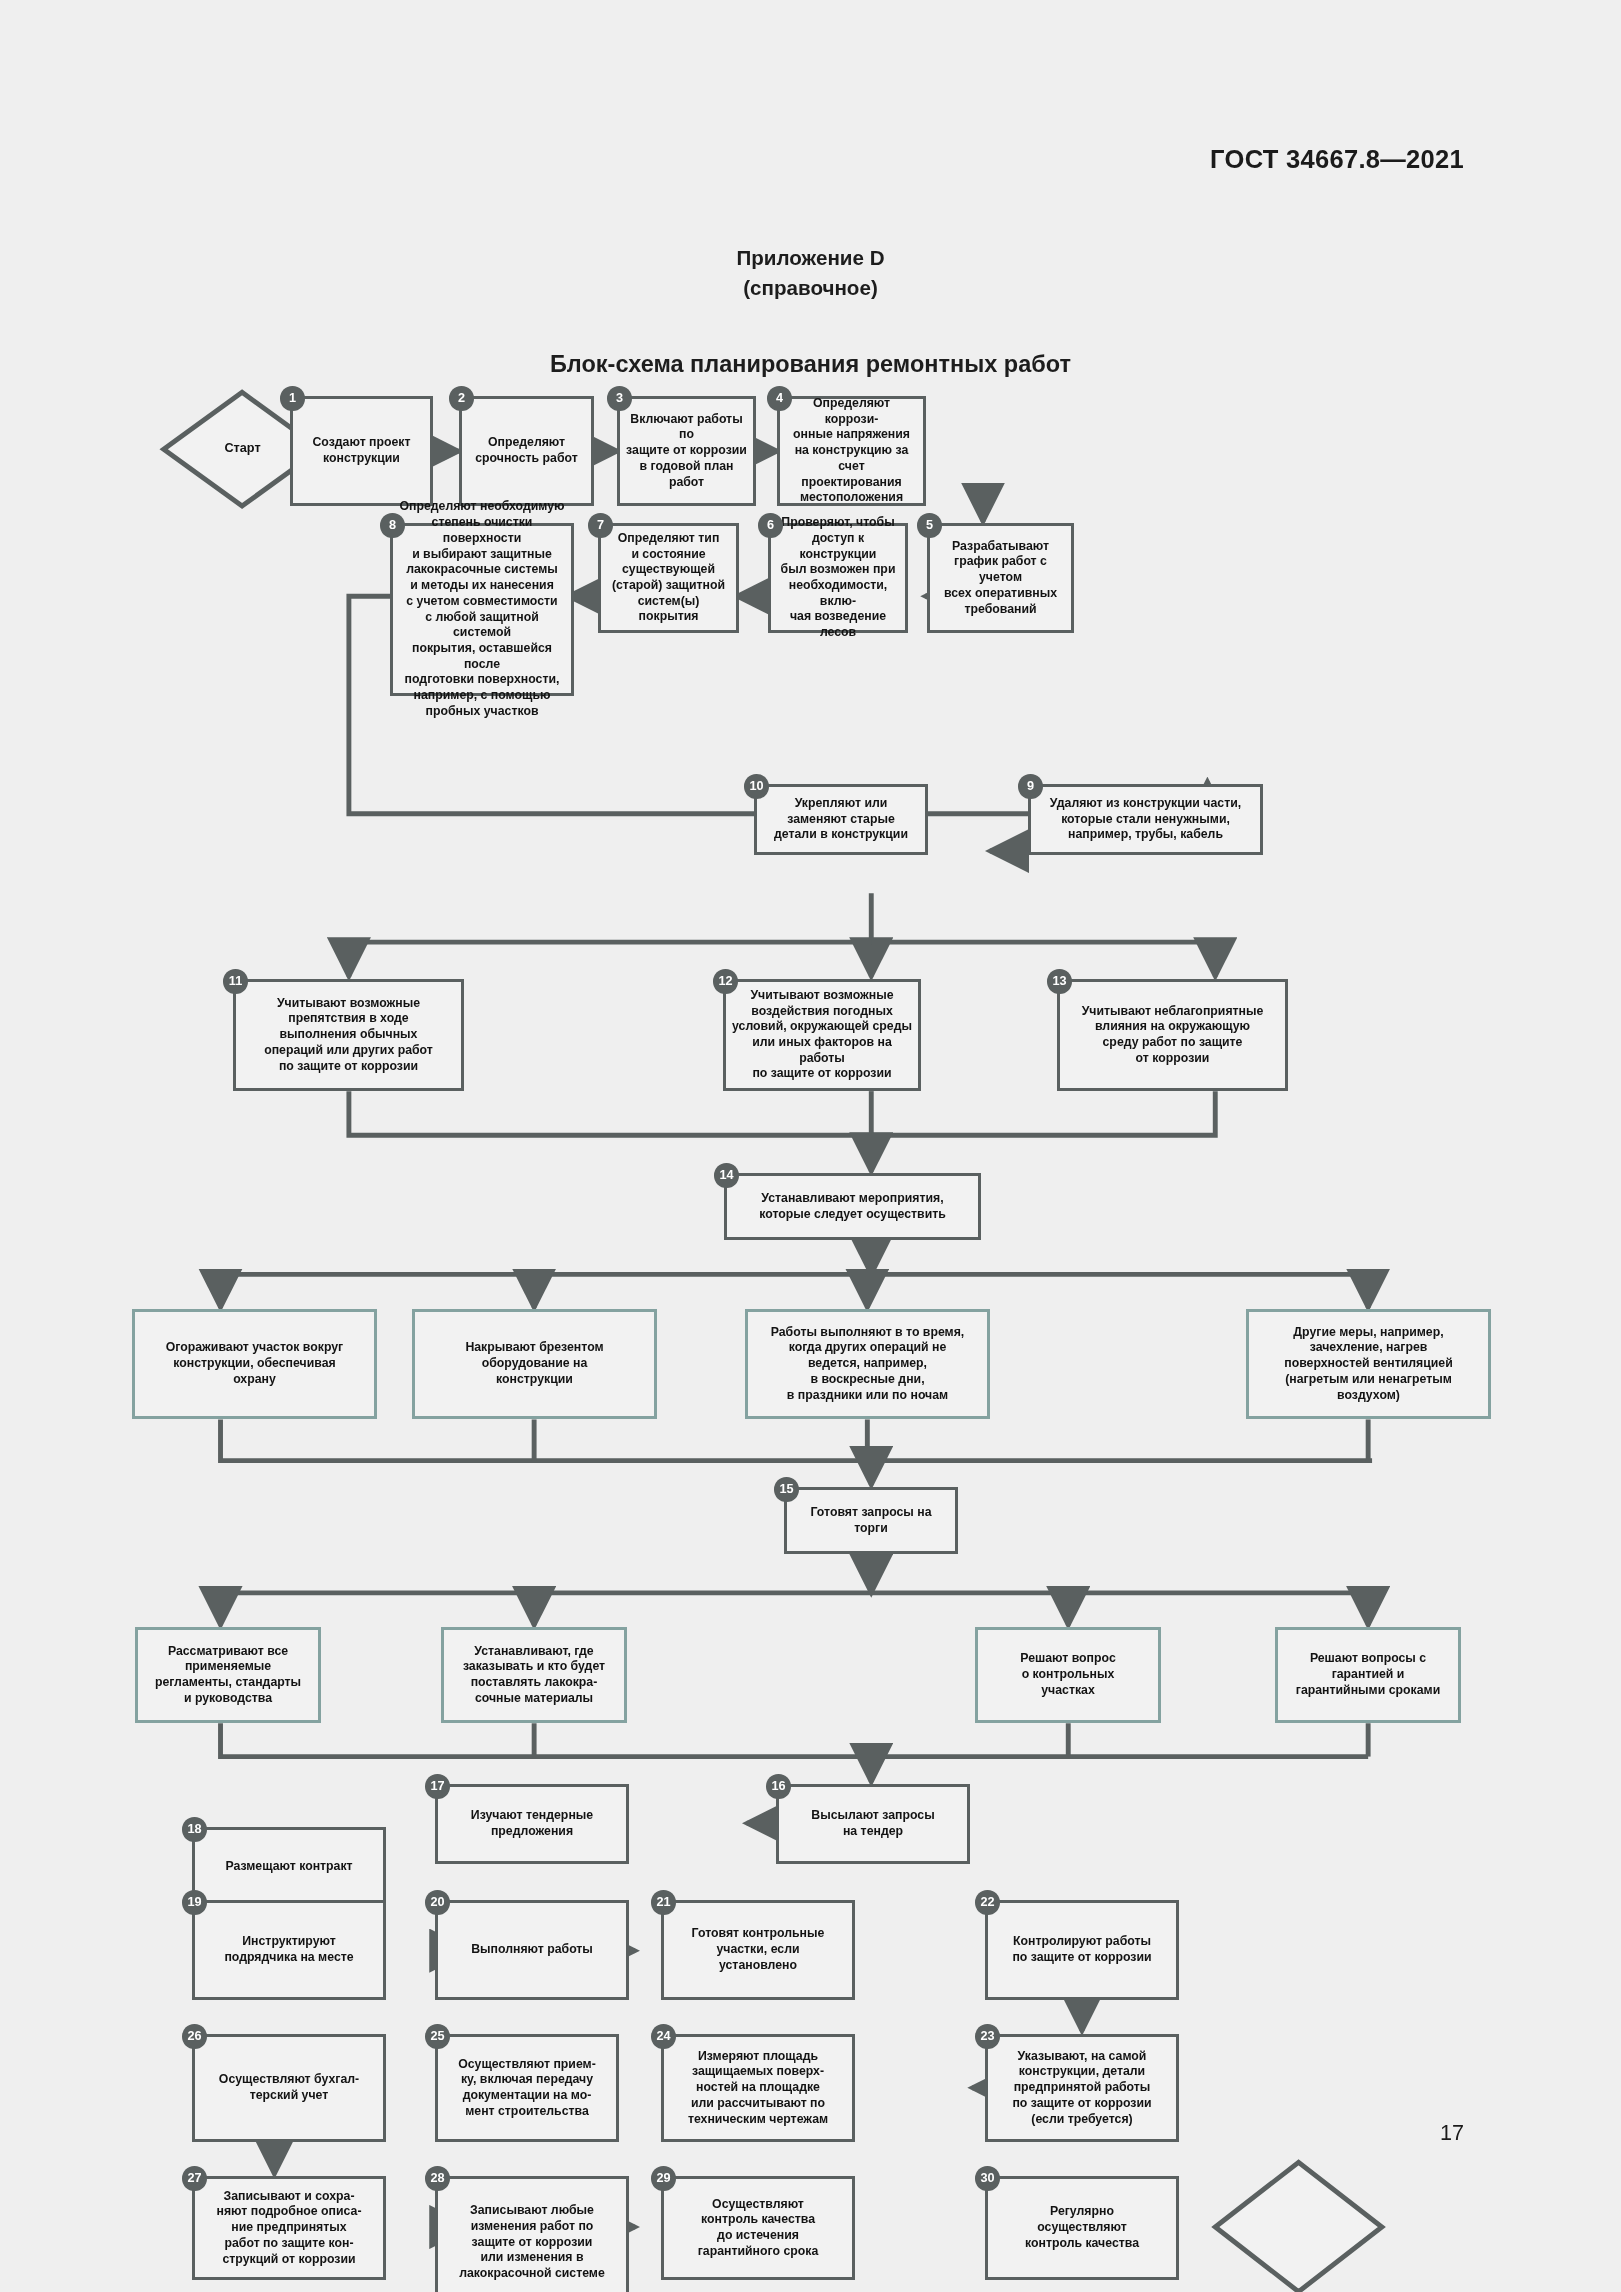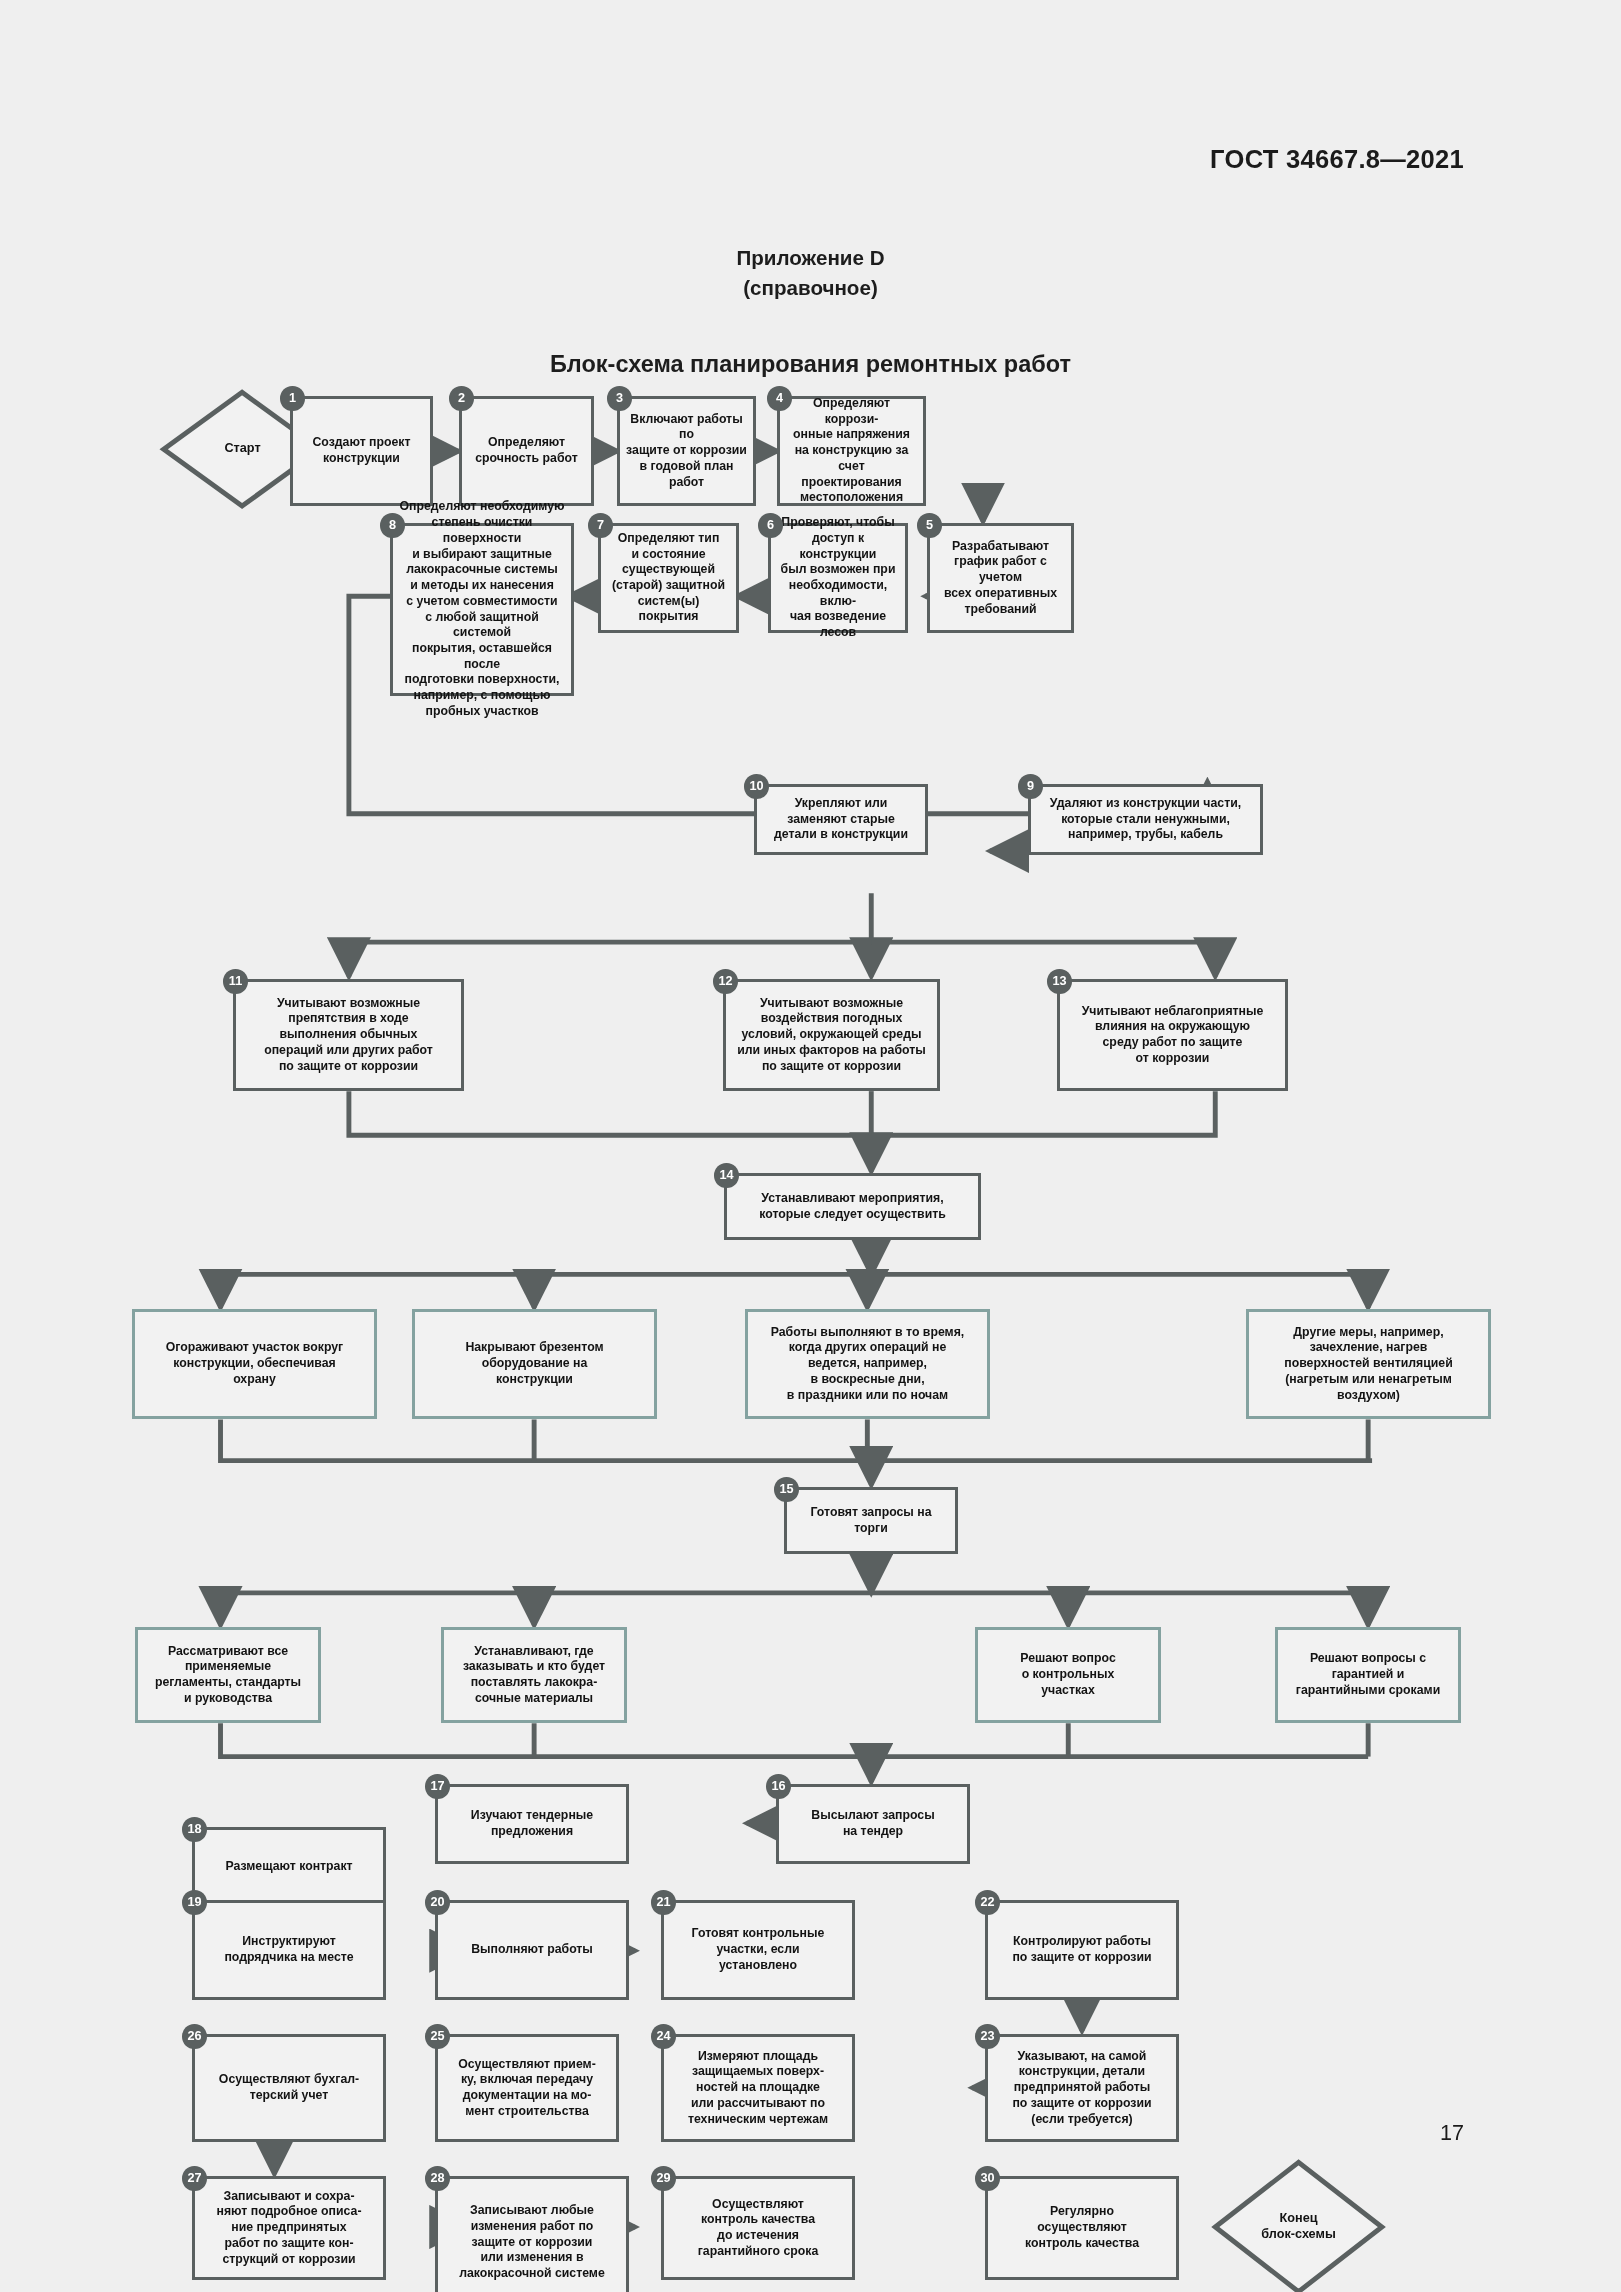--- a/index.html
+++ b/index.html
@@ -268,21 +268,21 @@
     </div>
 
     <div class="node" style="left:233px;top:979px;width:231px;height:112px;">
       <span class="badge">11</span>
       <span class="txt">Учитывают возможные
 препятствия в ходе
 выполнения обычных
 операций или других работ
 по защите от коррозии</span>
     </div>
-    <div class="node" style="left:723px;top:979px;width:217px;height:112px;">
+    <div class="node" style="left:723px;top:979px;width:198px;height:112px;">
       <span class="badge">12</span>
       <span class="txt">Учитывают возможные
 воздействия погодных
 условий, окружающей среды
 или иных факторов на работы
 по защите от коррозии</span>
     </div>
     <div class="node" style="left:1057px;top:979px;width:231px;height:112px;">
       <span class="badge">13</span>
       <span class="txt">Учитывают неблагоприятные
@@ -439,21 +439,17 @@
 до истечения
 гарантийного срока</span>
     </div>
     <div class="node" style="left:985px;top:2176px;width:194px;height:104px;">
       <span class="badge">30</span>
       <span class="txt">Регулярно
 осуществляют
 контроль качества</span>
     </div>
 
-    <div class="diamond" style="left:1218px;top:2162px;width:161px;height:129px;">
-      <span class="dlabel">Конец
-блок-схемы</span>
-    </div>
   </div>
 
   <div class="page-number">17</div>
 </div>
 
 
 </body></html>

